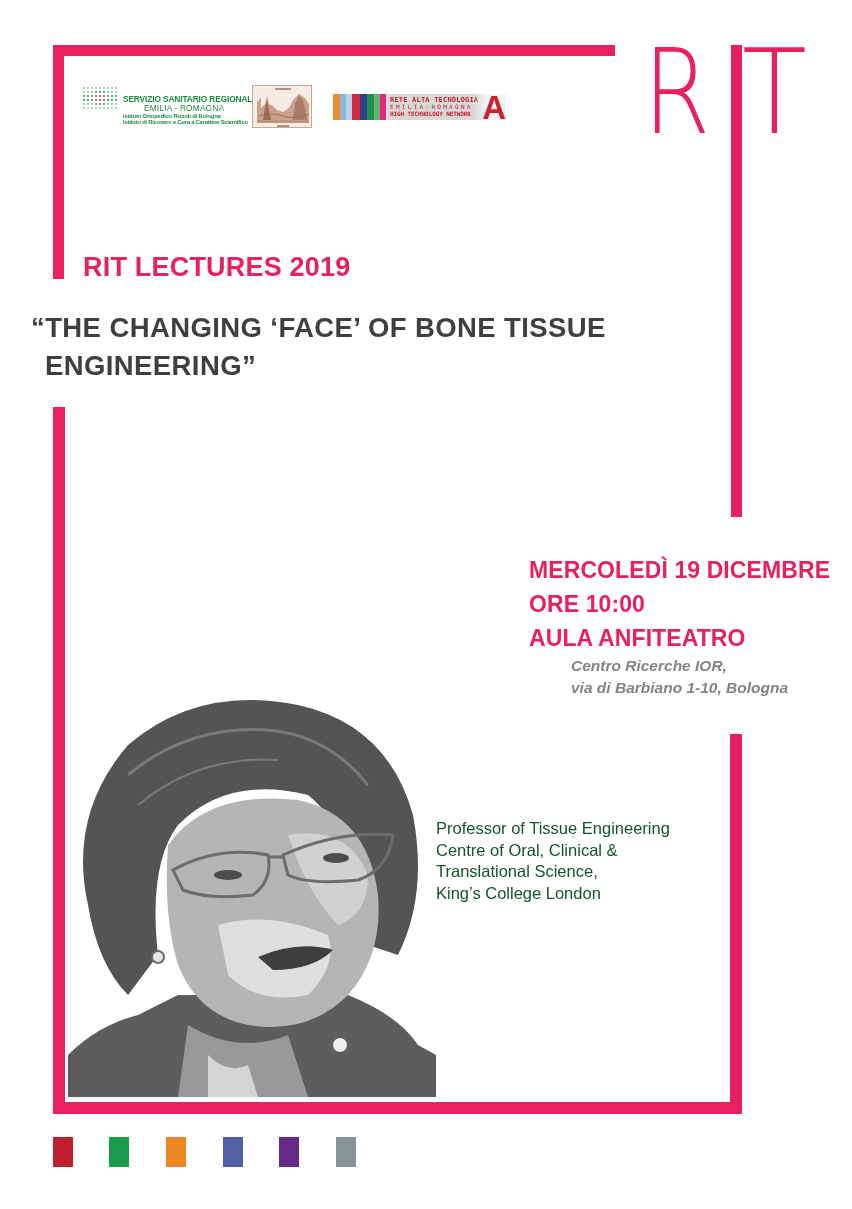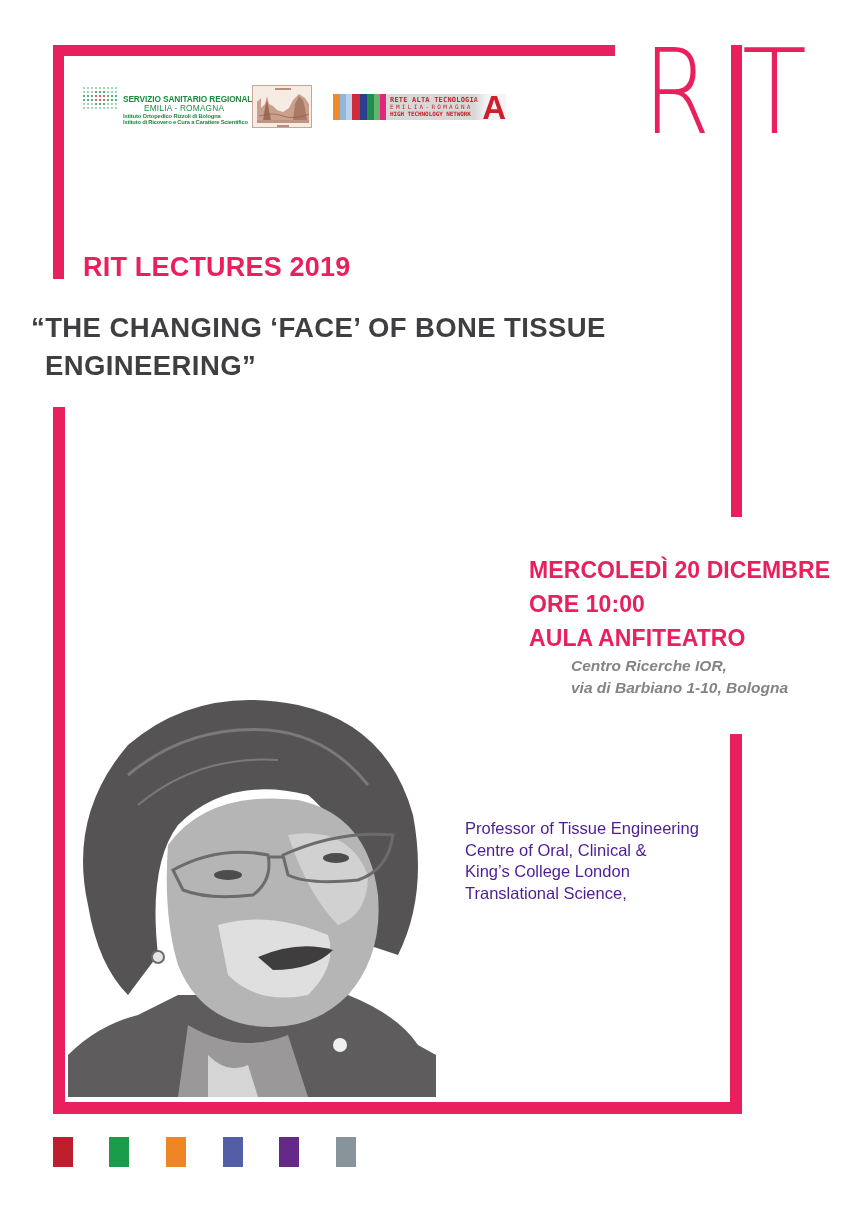--- a/index.html
+++ b/index.html
@@ -35,21 +35,21 @@
 
   .series-title { position: absolute; left: 83px; top: 252px; color: var(--pink); font-family: "Liberation Sans", sans-serif; font-weight: bold; font-size: 27px; letter-spacing: 0.2px; white-space: nowrap; }
   .talk-title { position: absolute; left: 31px; top: 309px; color: var(--dark); font-family: "Liberation Sans", sans-serif; font-weight: bold; font-size: 27.5px; line-height: 38px; letter-spacing: 0.4px; }
   .talk-title .line2 { padding-left: 14px; }
 
   .event { position: absolute; left: 529px; top: 553px; color: var(--pink); font-family: "Liberation Sans", sans-serif; font-weight: bold; font-size: 23px; line-height: 34px; letter-spacing: 0.1px; white-space: nowrap; }
   .venue { position: absolute; left: 531px; top: 655px; color: var(--gray); font-family: "Liberation Sans", sans-serif; font-style: italic; font-weight: bold; font-size: 15.5px; line-height: 22px; white-space: nowrap; margin-left: 40px; }
 
   .speaker { position: absolute; left: 436px; top: 818px; font-family: "Liberation Sans", sans-serif; white-space: nowrap; }
   .speaker .name { color: var(--pink); font-weight: bold; font-size: 16.5px; line-height: 22px; letter-spacing: -0.2px; }
-  .speaker .aff { color: #4c1d95; font-size: 16.5px; line-height: 21.5px; margin-left: 29px; }
+  .speaker .aff { color: #14532d; font-size: 16.5px; line-height: 21.5px; }
 
   .photo { position: absolute; left: 68px; top: 695px; width: 368px; height: 402px; }
 
   .squares { position: absolute; top: 1137px; left: 0; width: 852px; height: 30px; }
   .squares span { position: absolute; top: 0; width: 20px; height: 30px; }
 </style>
 </head>
 <body>
 
 <div class="bar" style="left:53px; top:45px; width:562px; height:11px;"></div>
@@ -161,21 +161,21 @@
   <div class="bigA">A</div>
 </div>
 
 <div class="series-title">RIT LECTURES 2019</div>
 <div class="talk-title">
   <div class="line1">“THE CHANGING ‘FACE’ OF BONE TISSUE</div>
   <div class="line2">ENGINEERING”</div>
 </div>
 
 <div class="event">
-  <div>MERCOLEDÌ 20 DICEMBRE</div>
+  <div>MERCOLEDÌ 19 DICEMBRE</div>
   <div>ORE 10:00</div>
   <div>AULA ANFITEATRO</div>
 </div>
 <div class="venue">
   <div>Centro Ricerche IOR,</div>
   <div>via di Barbiano 1-10, Bologna</div>
 </div>
 
 <div class="photo">
   <svg width="368" height="402" viewBox="0 0 368 402">
@@ -202,22 +202,22 @@
     <path d="M190 262 Q230 245 265 255 Q245 275 205 275 Z" fill="#3f3d3d"></path>
 
     <circle cx="90" cy="262" r="6" fill="#e6e5e5" stroke="#6d6b6b" stroke-width="2"></circle>
     <circle cx="272" cy="350" r="7" fill="#f0efef"></circle>
   </svg>
 </div>
 
 <div class="speaker">
   <div class="aff">Professor of Tissue Engineering</div>
   <div class="aff">Centre of Oral, Clinical &amp;</div>
+  <div class="aff">Translational Science,</div>
   <div class="aff">King’s College London</div>
-  <div class="aff">Translational Science,</div>
 </div>
 
 <div class="squares" id="squares">
     <span style="left: 53px; background: rgb(190, 30, 45);"></span>
     <span style="left: 109px; background: rgb(26, 156, 75);"></span>
     <span style="left: 166px; background: rgb(239, 134, 37);"></span>
     <span style="left: 223px; background: rgb(82, 94, 166);"></span>
     <span style="left: 279px; background: rgb(101, 42, 134);"></span>
     <span style="left: 336px; background: rgb(135, 148, 155);"></span>
   </div>

